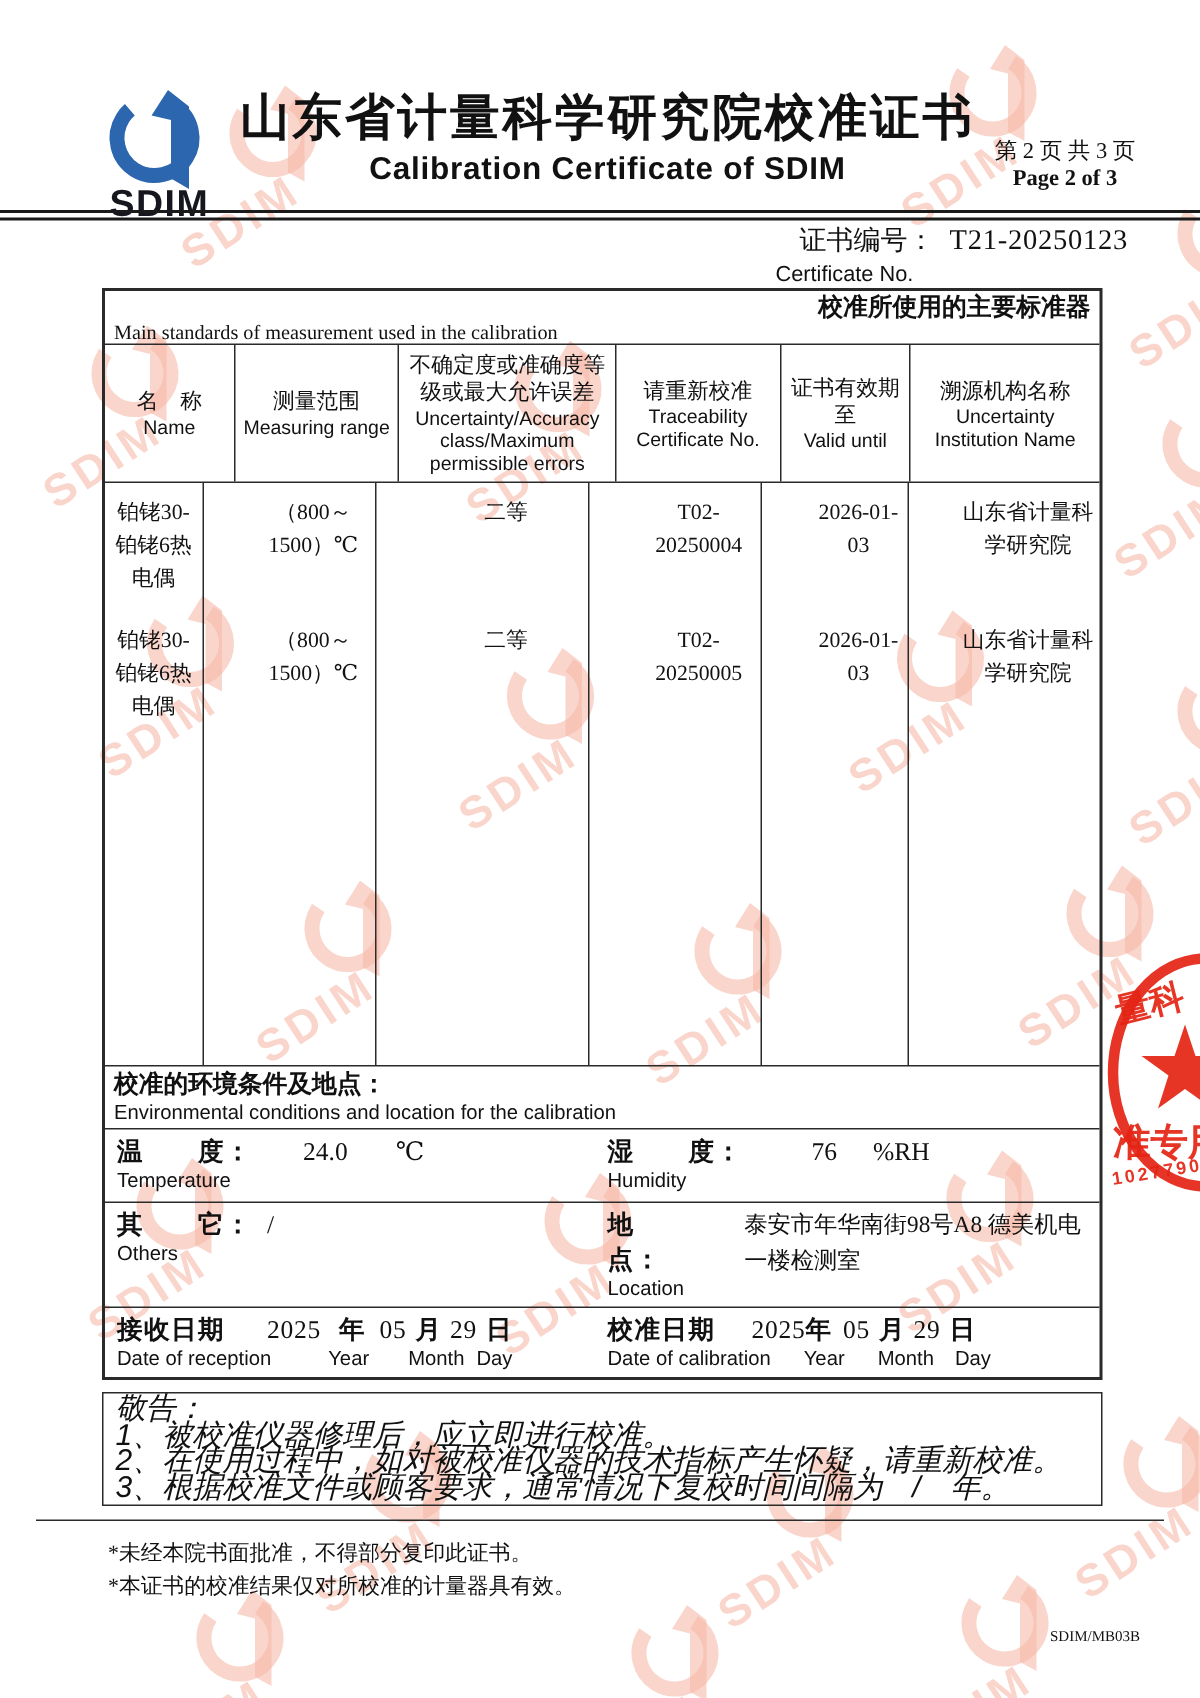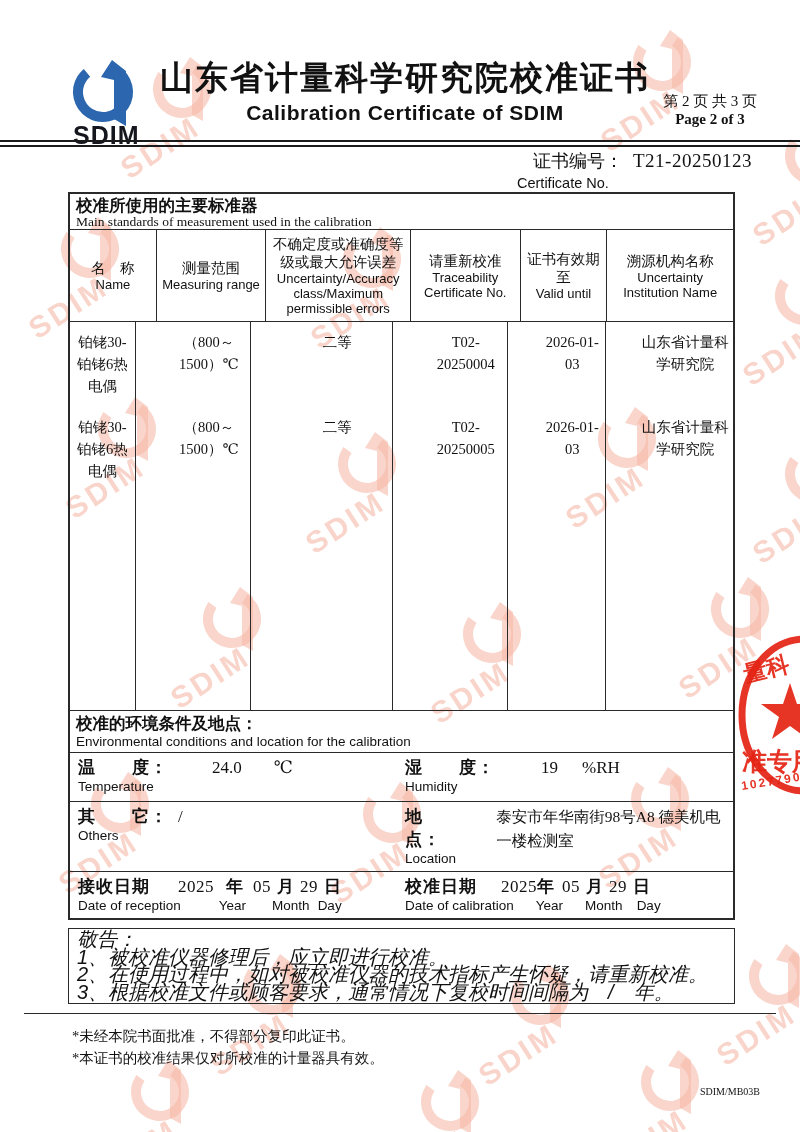--- a/index.html
+++ b/index.html
@@ -27,21 +27,21 @@
     border-top:2px solid #1a1a1a; border-bottom:2px solid #1a1a1a; }
   .cert-block { left:517px; top:150px; font-size:18px; line-height:1.2; }
   .cert-block .zh { padding-left:16px; font-size:18px; }
   .cert-block .num { font-size:19px; margin-left:10px; letter-spacing:.5px; }
   .cert-block .en { font-family:"Liberation Sans","DejaVu Sans",sans-serif; font-size:14.5px; margin-top:2px; }
 
   
   .main-box { left:68px; top:192px; width:667px; height:728px;
     border:2px solid #2a2a2a; display:flex; flex-direction:column; }
   .tbl-title { height:36px; padding:1px 6px 0 6px; border-bottom:1.5px solid #2a2a2a; }
-  .tbl-title .zh { font-size:16.5px; font-weight:bold; line-height:20px; }
+  .tbl-title .zh { font-size:16.5px; font-weight:bold; line-height:20px;text-align:right; }
   .tbl-title .en { font-size:13.5px; line-height:14px; }
   .cols { display:grid; grid-template-columns:87fr 110fr 145fr 110fr 87fr 126fr; }
   .tbl-head { height:92px; border-bottom:1.5px solid #2a2a2a; }
   .tbl-head > div { border-right:1px solid #2a2a2a; display:flex; flex-direction:column;
     justify-content:center; align-items:center; text-align:center; padding:0 3px; }
   .tbl-head > div:last-child { border-right:none; }
   .tbl-head .zh { font-size:14.5px; line-height:18px; }
   .tbl-head .en { font-size:13px; line-height:15px;
     font-family:"Liberation Sans","DejaVu Sans",sans-serif; }
   .tbl-body { flex:1;gap:32px; }
@@ -280,25 +280,25 @@
       </div>
     </div>
 
     <div class="env-title-row">
       <div class="zh">校准的环境条件及地点：</div>
       <div class="en">Environmental conditions and location for the calibration</div>
     </div>
 
     <div class="env-row row-temp">
       <div class="env-left">
-        <div><span class="lab-zh">温　　度：</span><span class="val" style="margin-left:44px">24.0</span><span class="val" style="margin-left:32px">℃</span></div>
+        <div><span class="lab-zh">温　　度：</span><span class="val" style="margin-left:34px">24.0</span><span class="val" style="margin-left:32px">℃</span></div>
         <div class="lab-en">Temperature</div>
       </div>
       <div class="env-right">
-        <div><span class="lab-zh">湿　　度：</span><span class="val" style="margin-left:46px">19</span><span class="val" style="margin-left:24px">%RH</span></div>
+        <div><span class="lab-zh">湿　　度：</span><span class="val" style="margin-left:46px">76</span><span class="val" style="margin-left:24px">%RH</span></div>
         <div class="lab-en">Humidity</div>
       </div>
     </div>
 
     <div class="env-row row-other">
       <div class="env-left">
         <div><span class="lab-zh">其　　它：</span><span class="val" style="margin-left:10px">/</span></div>
         <div class="lab-en">Others</div>
       </div>
       <div class="env-right loc-flex">

